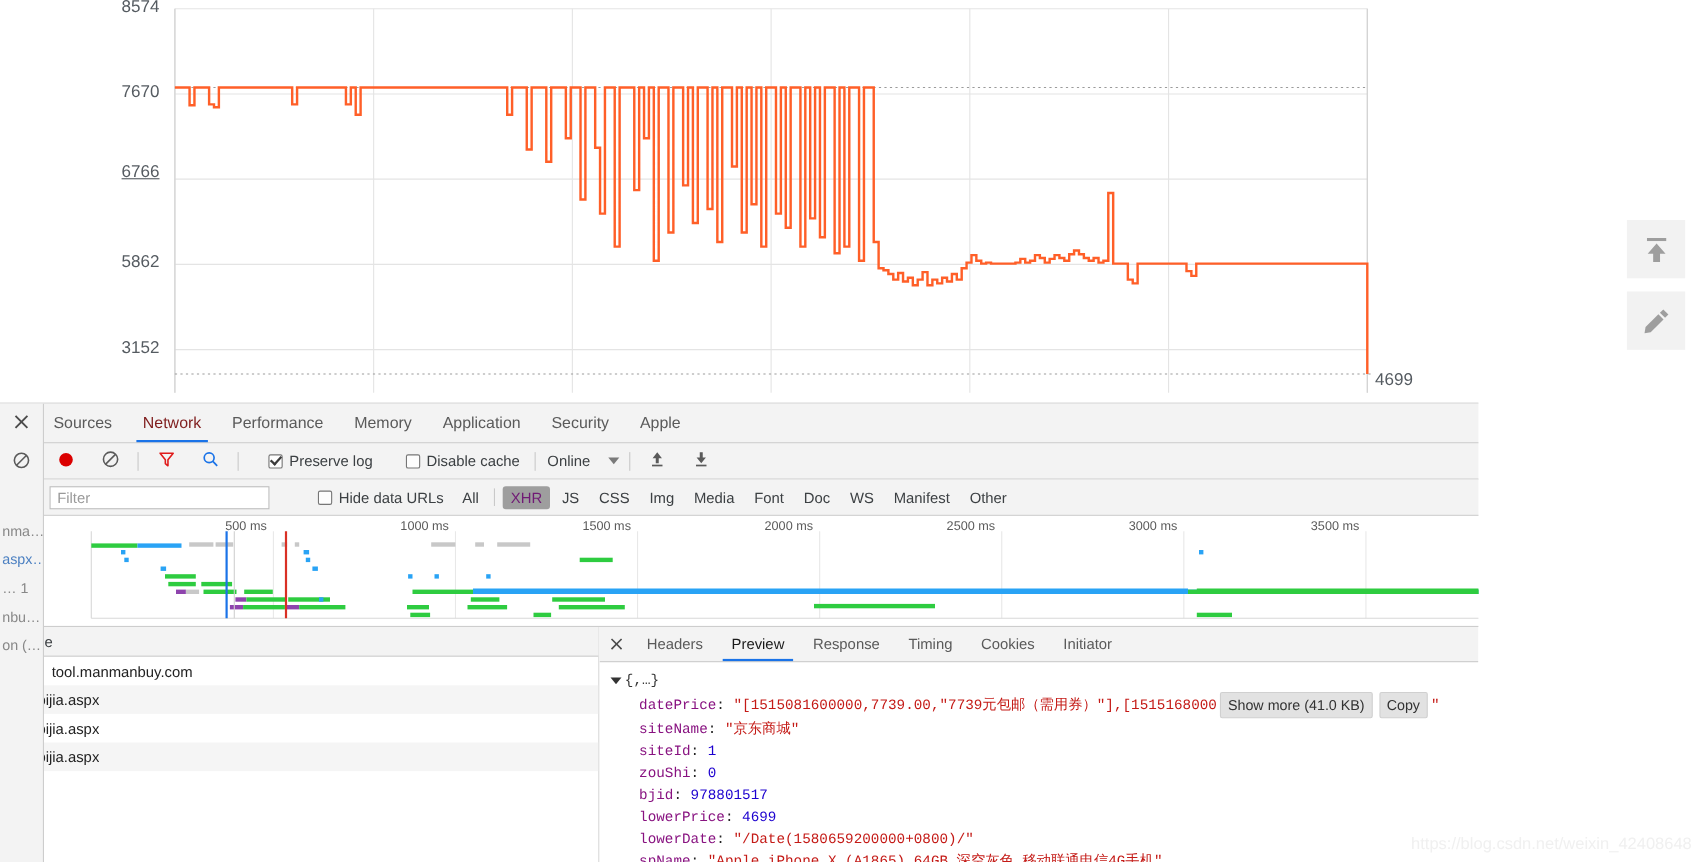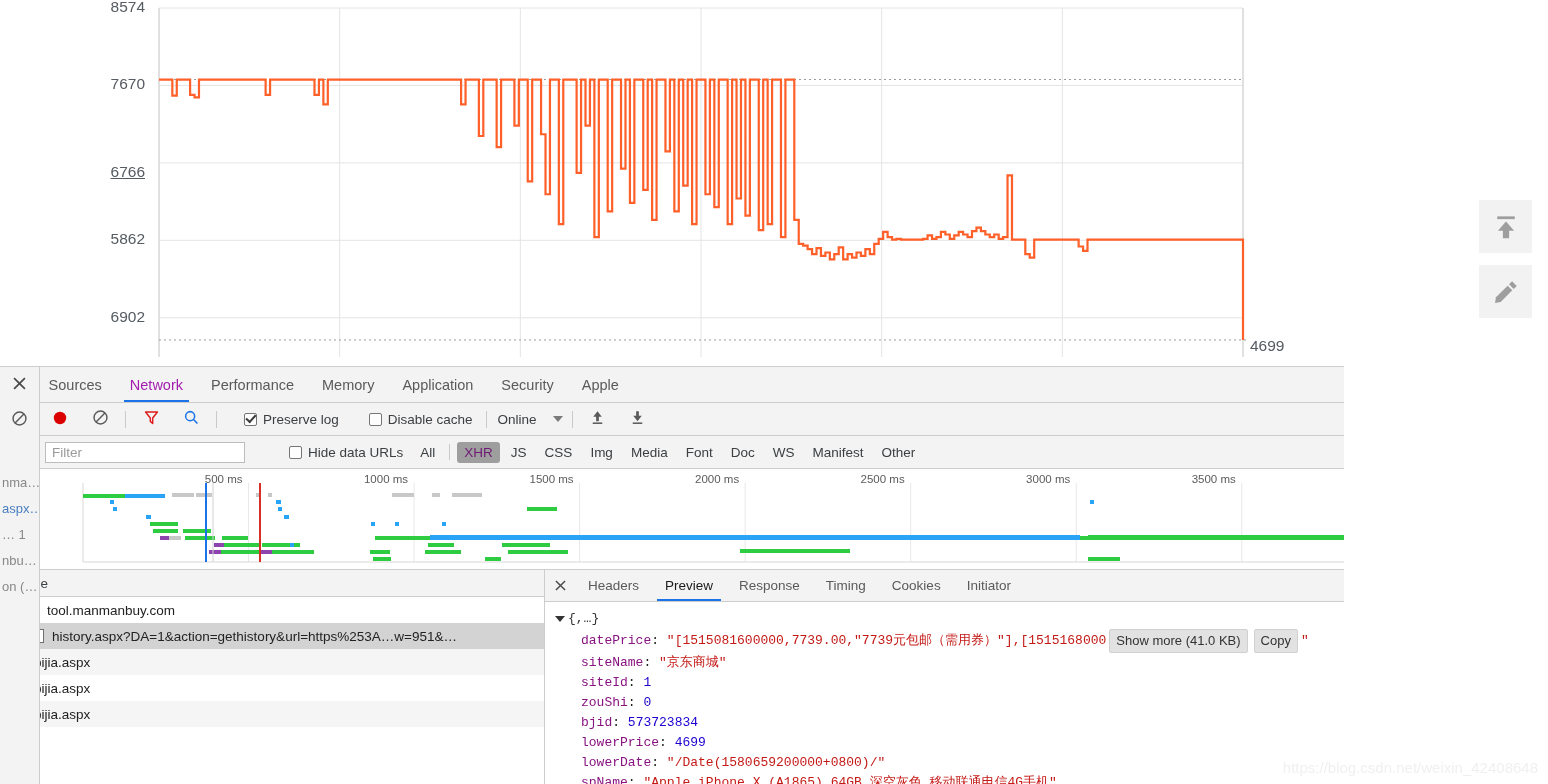--- a/index.html
+++ b/index.html
@@ -73,21 +73,21 @@
   .dt-tab {
     display: flex; align-items: center;
     padding: 0 14px;
     font-size: 14.5px;
     color: #5a5a5a;
     cursor: pointer;
     position: relative;
     white-space: nowrap;
   }
   .dt-tab.clipped { padding-left: 0; margin-left: -6px; }
-  .dt-tab.active { color: #a21caf; }
+  .dt-tab.active { color: #7f1d1d; }
   .dt-tab.active::after {
     content: "";
     position: absolute; left: 8px; right: 8px; bottom: 0;
     height: 2px; background: #1a73e8;
   }
 
   
   .dt-toolbar {
     height: 33px;
     background: #f3f3f3;
@@ -369,23 +369,23 @@
           <line x1="159" y1="8" x2="159" y2="357" stroke="#d0d0d0" stroke-width="1"></line>
           <line x1="1243" y1="8" x2="1243" y2="357" stroke="#d0d0d0" stroke-width="1"></line>
           <line x1="159" y1="79.53043691703485" x2="1243" y2="79.53043691703485" stroke="#9b9b9b" stroke-width="1" stroke-dasharray="2 3"></line>
           <line x1="159" y1="339.9526264113893" x2="1248" y2="339.9526264113893" stroke="#9b9b9b" stroke-width="1" stroke-dasharray="2 3"></line>
           <path d="M159.00,79.53 L163.44,79.53 L163.44,79.53 L167.89,79.53 L167.89,79.53 L172.33,79.53 L172.33,95.72 L176.77,95.72 L176.77,79.53 L181.21,79.53 L181.21,79.53 L185.66,79.53 L185.66,79.53 L190.10,79.53 L190.10,94.86 L194.54,94.86 L194.54,97.43 L198.98,97.43 L198.98,79.53 L203.43,79.53 L203.43,79.53 L207.87,79.53 L207.87,79.53 L212.31,79.53 L212.31,79.53 L216.75,79.53 L216.75,79.53 L221.20,79.53 L221.20,79.53 L225.64,79.53 L225.64,79.53 L230.08,79.53 L230.08,79.53 L234.52,79.53 L234.52,79.53 L238.97,79.53 L238.97,79.53 L243.41,79.53 L243.41,79.53 L247.85,79.53 L247.85,79.53 L252.30,79.53 L252.30,79.53 L256.74,79.53 L256.74,79.53 L261.18,79.53 L261.18,79.53 L265.62,79.53 L265.62,94.86 L270.07,94.86 L270.07,79.53 L274.51,79.53 L274.51,79.53 L278.95,79.53 L278.95,79.53 L283.39,79.53 L283.39,79.53 L287.84,79.53 L287.84,79.53 L292.28,79.53 L292.28,79.53 L296.72,79.53 L296.72,79.53 L301.16,79.53 L301.16,79.53 L305.61,79.53 L305.61,79.53 L310.05,79.53 L310.05,79.53 L314.49,79.53 L314.49,94.86 L318.93,94.86 L318.93,79.53 L323.38,79.53 L323.38,104.29 L327.82,104.29 L327.82,79.53 L332.26,79.53 L332.26,79.53 L336.70,79.53 L336.70,79.53 L341.15,79.53 L341.15,79.53 L345.59,79.53 L345.59,79.53 L350.03,79.53 L350.03,79.53 L354.48,79.53 L354.48,79.53 L358.92,79.53 L358.92,79.53 L363.36,79.53 L363.36,79.53 L367.80,79.53 L367.80,79.53 L372.25,79.53 L372.25,79.53 L376.69,79.53 L376.69,79.53 L381.13,79.53 L381.13,79.53 L385.57,79.53 L385.57,79.53 L390.02,79.53 L390.02,79.53 L394.46,79.53 L394.46,79.53 L398.90,79.53 L398.90,79.53 L403.34,79.53 L403.34,79.53 L407.79,79.53 L407.79,79.53 L412.23,79.53 L412.23,79.53 L416.67,79.53 L416.67,79.53 L421.11,79.53 L421.11,79.53 L425.56,79.53 L425.56,79.53 L430.00,79.53 L430.00,79.53 L434.44,79.53 L434.44,79.53 L438.89,79.53 L438.89,79.53 L443.33,79.53 L443.33,79.53 L447.77,79.53 L447.77,79.53 L452.21,79.53 L452.21,79.53 L456.66,79.53 L456.66,79.53 L461.10,79.53 L461.10,104.29 L465.54,104.29 L465.54,79.53 L469.98,79.53 L469.98,79.53 L474.43,79.53 L474.43,79.53 L478.87,79.53 L478.87,135.98 L483.31,135.98 L483.31,79.53 L487.75,79.53 L487.75,79.53 L492.20,79.53 L492.20,79.53 L496.64,79.53 L496.64,147.12 L501.08,147.12 L501.08,79.53 L505.52,79.53 L505.52,79.53 L509.97,79.53 L509.97,79.53 L514.41,79.53 L514.41,125.70 L518.85,125.70 L518.85,79.53 L523.30,79.53 L523.30,79.53 L527.74,79.53 L527.74,181.39 L532.18,181.39 L532.18,79.53 L536.62,79.53 L536.62,79.53 L541.07,79.53 L541.07,134.27 L545.51,134.27 L545.51,194.24 L549.95,194.24 L549.95,79.53 L554.39,79.53 L554.39,79.53 L558.84,79.53 L558.84,224.22 L563.28,224.22 L563.28,79.53 L567.72,79.53 L567.72,79.53 L572.16,79.53 L572.16,79.53 L576.61,79.53 L576.61,172.82 L581.05,172.82 L581.05,79.53 L585.49,79.53 L585.49,125.70 L589.93,125.70 L589.93,79.53 L594.38,79.53 L594.38,237.07 L598.82,237.07 L598.82,79.53 L603.26,79.53 L603.26,79.53 L607.70,79.53 L607.70,211.37 L612.15,211.37 L612.15,79.53 L616.59,79.53 L616.59,79.53 L621.03,79.53 L621.03,168.54 L625.48,168.54 L625.48,79.53 L629.92,79.53 L629.92,202.80 L634.36,202.80 L634.36,79.53 L638.80,79.53 L638.80,79.53 L643.25,79.53 L643.25,189.95 L647.69,189.95 L647.69,79.53 L652.13,79.53 L652.13,219.94 L656.57,219.94 L656.57,79.53 L661.02,79.53 L661.02,79.53 L665.46,79.53 L665.46,151.40 L669.90,151.40 L669.90,79.53 L674.34,79.53 L674.34,211.37 L678.79,211.37 L678.79,79.53 L683.23,79.53 L683.23,185.67 L687.67,185.67 L687.67,79.53 L692.11,79.53 L692.11,224.22 L696.56,224.22 L696.56,79.53 L701.00,79.53 L701.00,79.53 L705.44,79.53 L705.44,194.24 L709.89,194.24 L709.89,79.53 L714.33,79.53 L714.33,207.09 L718.77,207.09 L718.77,79.53 L723.21,79.53 L723.21,79.53 L727.66,79.53 L727.66,224.22 L732.10,224.22 L732.10,79.53 L736.54,79.53 L736.54,198.52 L740.98,198.52 L740.98,79.53 L745.43,79.53 L745.43,215.65 L749.87,215.65 L749.87,79.53 L754.31,79.53 L754.31,79.53 L758.75,79.53 L758.75,230.22 L763.20,230.22 L763.20,79.53 L767.64,79.53 L767.64,224.22 L772.08,224.22 L772.08,79.53 L776.52,79.53 L776.52,79.53 L780.97,79.53 L780.97,237.07 L785.41,237.07 L785.41,79.53 L789.85,79.53 L789.85,79.53 L794.30,79.53 L794.30,219.94 L798.74,219.94 L798.74,243.92 L803.18,243.92 L803.18,245.64 L807.62,245.64 L807.62,249.06 L812.07,249.06 L812.07,254.20 L816.51,254.20 L816.51,248.21 L820.95,248.21 L820.95,255.92 L825.39,255.92 L825.39,252.49 L829.84,252.49 L829.84,259.34 L834.28,259.34 L834.28,254.20 L838.72,254.20 L838.72,247.35 L843.16,247.35 L843.16,259.34 L847.61,259.34 L847.61,254.20 L852.05,254.20 L852.05,257.63 L856.49,257.63 L856.49,252.49 L860.93,252.49 L860.93,255.92 L865.38,255.92 L865.38,249.06 L869.82,249.06 L869.82,254.20 L874.26,254.20 L874.26,243.92 L878.70,243.92 L878.70,238.78 L883.15,238.78 L883.15,231.93 L887.59,231.93 L887.59,237.07 L892.03,237.07 L892.03,239.64 L896.48,239.64 L896.48,238.78 L900.92,238.78 L900.92,239.64 L905.36,239.64 L905.36,239.64 L909.80,239.64 L909.80,239.64 L914.25,239.64 L914.25,239.64 L918.69,239.64 L918.69,239.64 L923.13,239.64 L923.13,238.78 L927.57,238.78 L927.57,235.36 L932.02,235.36 L932.02,238.78 L936.46,238.78 L936.46,237.07 L940.90,237.07 L940.90,231.93 L945.34,231.93 L945.34,234.50 L949.79,234.50 L949.79,238.78 L954.23,238.78 L954.23,235.36 L958.67,235.36 L958.67,231.93 L963.11,231.93 L963.11,234.50 L967.56,234.50 L967.56,237.07 L972.00,237.07 L972.00,231.07 L976.44,231.07 L976.44,227.65 L980.89,227.65 L980.89,231.07 L985.33,231.07 L985.33,234.50 L989.77,234.50 L989.77,237.07 L994.21,237.07 L994.21,234.50 L998.66,234.50 L998.66,238.78 L1003.10,238.78 L1003.10,237.07 L1007.54,237.07 L1007.54,175.39 L1011.98,175.39 L1011.98,239.64 L1016.43,239.64 L1016.43,239.64 L1020.87,239.64 L1020.87,239.64 L1025.31,239.64 L1025.31,254.20 L1029.75,254.20 L1029.75,257.63 L1034.20,257.63 L1034.20,239.64 L1038.64,239.64 L1038.64,239.64 L1043.08,239.64 L1043.08,239.64 L1047.52,239.64 L1047.52,239.64 L1051.97,239.64 L1051.97,239.64 L1056.41,239.64 L1056.41,239.64 L1060.85,239.64 L1060.85,239.64 L1065.30,239.64 L1065.30,239.64 L1069.74,239.64 L1069.74,239.64 L1074.18,239.64 L1074.18,239.64 L1078.62,239.64 L1078.62,246.49 L1083.07,246.49 L1083.07,250.78 L1087.51,250.78 L1087.51,239.64 L1091.95,239.64 L1091.95,239.64 L1096.39,239.64 L1096.39,239.64 L1100.84,239.64 L1100.84,239.64 L1105.28,239.64 L1105.28,239.64 L1109.72,239.64 L1109.72,239.64 L1114.16,239.64 L1114.16,239.64 L1118.61,239.64 L1118.61,239.64 L1123.05,239.64 L1123.05,239.64 L1127.49,239.64 L1127.49,239.64 L1131.93,239.64 L1131.93,239.64 L1136.38,239.64 L1136.38,239.64 L1140.82,239.64 L1140.82,239.64 L1145.26,239.64 L1145.26,239.64 L1149.70,239.64 L1149.70,239.64 L1154.15,239.64 L1154.15,239.64 L1158.59,239.64 L1158.59,239.64 L1163.03,239.64 L1163.03,239.64 L1167.48,239.64 L1167.48,239.64 L1171.92,239.64 L1171.92,239.64 L1176.36,239.64 L1176.36,239.64 L1180.80,239.64 L1180.80,239.64 L1185.25,239.64 L1185.25,239.64 L1189.69,239.64 L1189.69,239.64 L1194.13,239.64 L1194.13,239.64 L1198.57,239.64 L1198.57,239.64 L1203.02,239.64 L1203.02,239.64 L1207.46,239.64 L1207.46,239.64 L1211.90,239.64 L1211.90,239.64 L1216.34,239.64 L1216.34,239.64 L1220.79,239.64 L1220.79,239.64 L1225.23,239.64 L1225.23,239.64 L1229.67,239.64 L1229.67,239.64 L1234.11,239.64 L1234.11,239.64 L1238.56,239.64 L1238.56,239.64 L1243.00,239.64 L1243.00,339.95" fill="none" stroke="#ff5f28" stroke-width="2.2" stroke-linejoin="miter" stroke-linecap="butt"></path>
         </g>
     </svg>
     <div id="y-labels">
         <div class="y-tick-label" style="left: 65px; top: -2px;">8574</div>
         <div class="y-tick-label" style="left: 65px; top: 75.4413px;">7670</div>
-        <div class="y-tick-label" style="left: 65px; top: 163px; text-decoration: underline;">6766</div>
+        <div class="y-tick-label" style="left: 65px; top: 148px; text-decoration: underline;">6766</div>
         <div class="y-tick-label" style="left: 65px; top: 230.324px;">5862</div>
-        <div class="y-tick-label" style="left: 65px; top: 307.851px;">6902</div>
+        <div class="y-tick-label" style="left: 65px; top: 307.851px;">3152</div>
       </div>
     <div class="low-label">4699</div>
 
     <div class="float-btns">
       <div class="float-btn">
         <span>
           <svg width="30" height="30" viewBox="0 0 24 24">
             <rect x="5" y="3.5" width="14" height="2.2" fill="#9e9e9e"></rect>
             <path d="M12 7.5 L18.5 15 L14.5 15 L14.5 21 L9.5 21 L9.5 15 L5.5 15 Z" fill="#9e9e9e"></path>
           </svg>
@@ -605,24 +605,20 @@
       <div class="req-panel">
         <div class="req-header">
           <span>Name</span>
         </div>
         <div class="req-list" id="req-list">
             <div class="req-row group">
               <span class="tri open"></span>
               <span class="doc-ico"></span>
               <span class="req-name">tool.manmanbuy.com</span>
             </div>
-            <div class="req-row selected child" style="padding-left: 32px;">
-              <span class="file-ico"></span>
-              <span class="req-name">history.aspx?DA=1&amp;action=gethistory&amp;url=https%253A…w=951&amp;…</span>
-            </div>
             <div class="req-row zebra" style="padding-left: 14px;">
               <span class="file-ico"></span>
               <span class="req-name">bijia.aspx</span>
             </div>
             <div class="req-row" style="padding-left: 14px;">
               <span class="file-ico"></span>
               <span class="req-name">bijia.aspx</span>
             </div>
             <div class="req-row zebra" style="padding-left: 14px;">
               <span class="file-ico"></span>
@@ -653,21 +649,21 @@
         <div class="json-view">
           <div class="json-root">
             <span class="tri"></span>
             <span>{,…}</span>
           </div>
           <div id="json-lines">
               <div class="json-line"><span class="jkey">datePrice</span><span class="jpunc">: </span><span class="jstr">"[1515081600000,7739.00,"7739元包邮（需用券）"],[1515168000</span><span class="inline-btn">Show more (41.0 KB)</span><span class="inline-btn">Copy</span><span class="jstr">"</span></div>
               <div class="json-line"><span class="jkey">siteName</span><span class="jpunc">: </span><span class="jstr">"京东商城"</span></div>
               <div class="json-line"><span class="jkey">siteId</span><span class="jpunc">: </span><span class="jnum">1</span></div>
               <div class="json-line"><span class="jkey">zouShi</span><span class="jpunc">: </span><span class="jnum">0</span></div>
-              <div class="json-line"><span class="jkey">bjid</span><span class="jpunc">: </span><span class="jnum">573723834</span></div>
+              <div class="json-line"><span class="jkey">bjid</span><span class="jpunc">: </span><span class="jnum">978801517</span></div>
               <div class="json-line"><span class="jkey">lowerPrice</span><span class="jpunc">: </span><span class="jnum">4699</span></div>
               <div class="json-line"><span class="jkey">lowerDate</span><span class="jpunc">: </span><span class="jstr">"/Date(1580659200000+0800)/"</span></div>
               <div class="json-line"><span class="jkey">spName</span><span class="jpunc">: </span><span class="jstr">"Apple iPhone X (A1865) 64GB 深空灰色 移动联通电信4G手机"</span></div>
             </div>
         </div>
       </div>
     </div>
 
     <div class="left-rail">
       <div class="rail-cell" style="height:36px">

